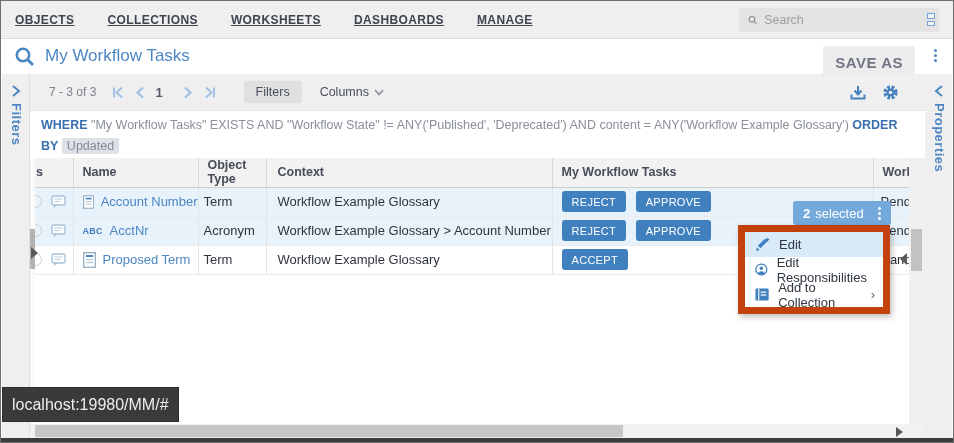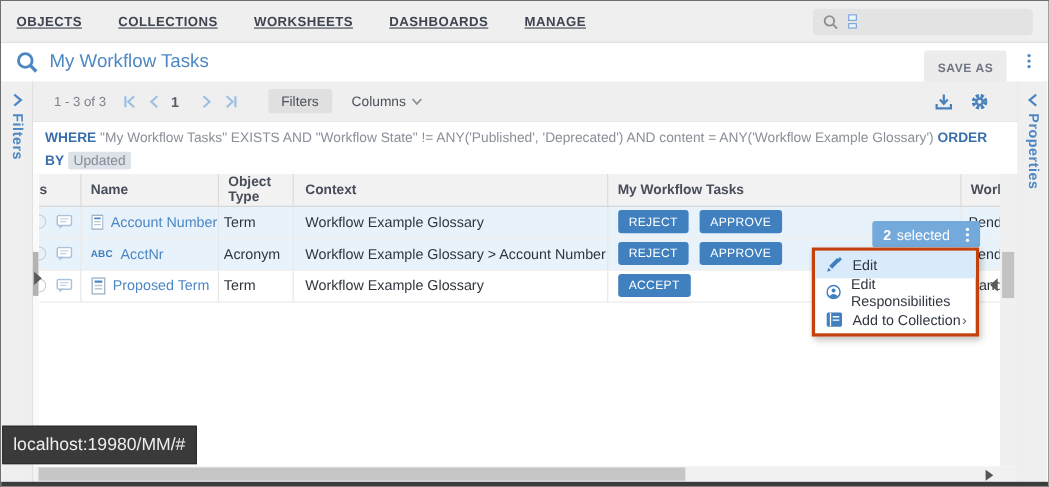--- a/index.html
+++ b/index.html
@@ -21,21 +21,21 @@
     font-size:12.5px; color:#555; font-family:"Liberation Sans",sans-serif; }
   .searchbox input::placeholder { color:#9d9d9d; }
   .scope-ic { width:12px; height:14px; position:relative; }
   .scope-ic i { position:absolute; left:2px; width:8px; height:6px; border:1px solid #74a3d4; background:#eef4fa; }
   .scope-ic i:first-child { top:0; } .scope-ic i:last-child { top:8px; height:5px; }
   
   .pagehead { position:absolute; left:0; top:38px; width:100%; height:35px; background:#fff; }
   .pagehead .title { position:absolute; left:44px; top:7px; font-size:17px; color:#4d87c3; }
   .btn-saveas { position:absolute; right:38px; top:7px; height:32px; padding:0 12px;
     background:#ececec; border:none; border-radius:3px; color:#6f7582;
-    font-size:11px; font-weight:700; letter-spacing:.5px; font-family:"Liberation Sans",sans-serif; }
+    font-size:15px; font-weight:700; letter-spacing:.5px; font-family:"Liberation Sans",sans-serif; }
   .vdots { display:inline-flex; flex-direction:column; gap:2px; }
   .vdots i { width:3px; height:3px; border-radius:50%; background:#4d87c3; }
   .head-dots { position:absolute; right:16px; top:10px; }
   .badge .vdots i { background:#fff; width:3px; height:3px; }
   
   .panel { position:absolute; top:73px; bottom:4px; width:28px; background:#efefef; }
   .panel.left { left:1px; border-right:1px solid #e0e0e0; }
   .panel.right { right:1px; border-left:1px solid #dddddd; }
   .panel .chev { display:block; margin:11px auto 6px auto; }
   .panel .plabel { writing-mode:vertical-rl; font-size:13px; font-weight:700;
@@ -90,21 +90,21 @@
   .hs-arrow { position:absolute; right:22px; top:3px; width:0; height:0;
     border-left:7px solid #555; border-top:5px solid transparent; border-bottom:5px solid transparent; }
   .botline { position:absolute; left:0; bottom:0; width:100%; height:4px; background:#3c3c3c; }
   
   .badge { position:absolute; left:792px; top:200px; width:98px; height:24px;
     background:#74a9dc; border-radius:3px; color:#fff; display:flex; align-items:center;
     padding:0 10px; font-size:13px; z-index:20; }
   .badge b { font-weight:700; margin-right:5px; }
   .badge .vdots { margin-left:auto; }
   .menu { position:absolute; left:737px; top:224px; width:152px; background:#fff;
-    border:3px solid #c2410c; box-shadow:2px 3px 6px rgba(0,0,0,.25); z-index:30; }
+    border:7px solid #c2410c; box-shadow:2px 3px 6px rgba(0,0,0,.25); z-index:30; }
   .mi { height:25px; display:flex; align-items:center; padding:0 8px 0 10px; font-size:13px; color:#2f3640; }
   .mi.hl { background:#d9eafb; }
   .mi .lab { margin-left:9px; }
   .mi .subarrow { margin-left:auto; color:#666; font-size:13px; }
   
   .statustip { position:absolute; left:1px; bottom:20px; height:35px; background:#3a3a3a;
     color:#eee; font-size:16px; display:flex; align-items:center; padding:0 9px; z-index:40;
     border:1px solid #2c2c2c; }
 </style>
 </head>
@@ -116,20 +116,21 @@
     <span class="navitem">OBJECTS</span>
     <span class="navitem">COLLECTIONS</span>
     <span class="navitem">WORKSHEETS</span>
     <span class="navitem">DASHBOARDS</span>
     <span class="navitem">MANAGE</span>
     <div class="searchbox">
       <svg width="14" height="14" viewBox="0 0 14 14" style="margin-right:7px">
         <circle cx="6" cy="6" r="4.3" fill="none" stroke="#8e8e8e" stroke-width="1.7"></circle>
         <line x1="9.2" y1="9.2" x2="13" y2="13" stroke="#8e8e8e" stroke-width="1.7"></line>
       </svg>
+      <input placeholder="Search" style="">
       <span class="scope-ic">
           <i></i>
           <i></i>
         </span>
     </div>
   </div>
 
   <div class="pagehead">
     <svg width="22" height="22" viewBox="0 0 22 22" style="position:absolute;left:13px;top:7px">
       <circle cx="9" cy="9" r="6.2" fill="none" stroke="#4d87c3" stroke-width="2.6"></circle>
@@ -152,21 +153,21 @@
   </div>
 
   <div class="panel right">
     <svg class="chev" width="10" height="12" viewBox="0 0 10 12">
       <polyline points="8,1 2,6 8,11" fill="none" stroke="#4d87c3" stroke-width="2"></polyline>
     </svg>
     <span class="plabel">Properties</span>
   </div>
 
   <div class="toolbar">
-    <span class="range">1 - 3 of 3</span>
+    <span class="range">7 - 3 of 3</span>
     <span class="pgic" style="margin-left:16px">
       <svg width="13" height="13" viewBox="0 0 13 13">
           <line x1="2" y1="1.5" x2="2" y2="11.5" stroke="#9dc0e4" stroke-width="2"></line>
           <polyline points="10,1.5 4.5,6.5 10,11.5" fill="none" stroke="#9dc0e4" stroke-width="2"></polyline>
         </svg>
     </span>
     <span class="pgic" style="margin-left:10px">
       <svg width="10" height="13" viewBox="0 0 10 13">
           <polyline points="8,1.5 2.5,6.5 8,11.5" fill="none" stroke="#9dc0e4" stroke-width="2"></polyline>
         </svg>

